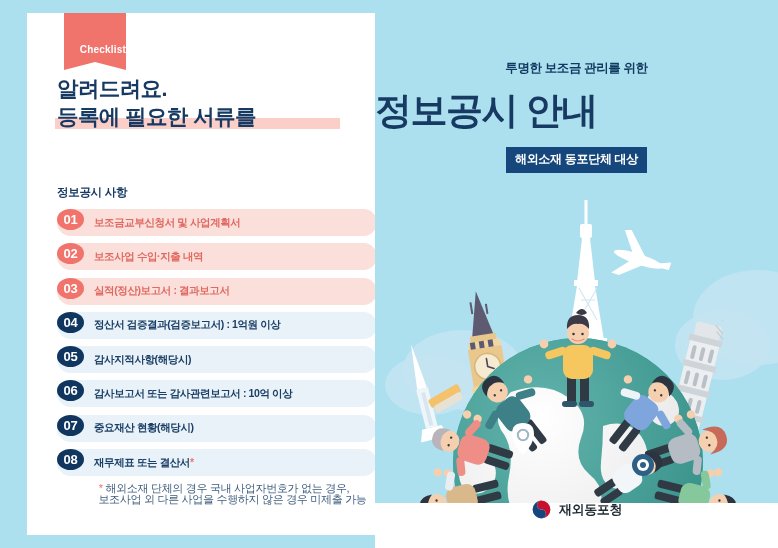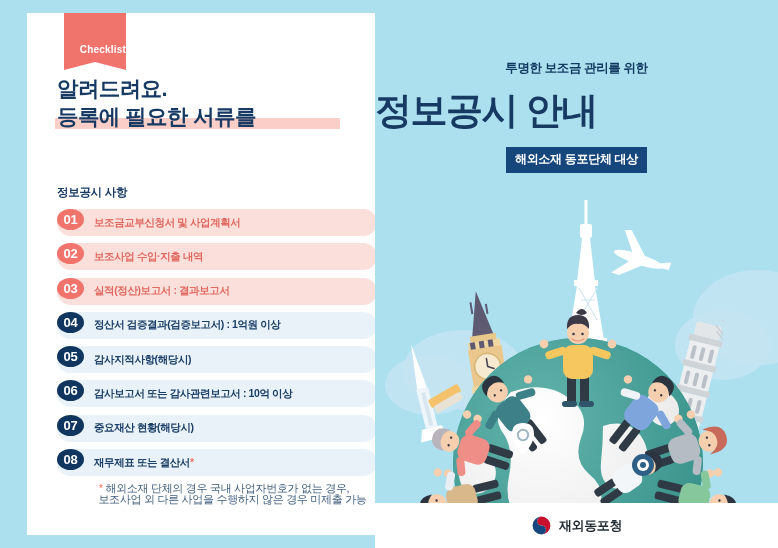--- a/index.html
+++ b/index.html
@@ -123,21 +123,21 @@
   }
   .globe-shade{
     position:absolute;inset:0;border-radius:50%;
     background:radial-gradient(circle at 35% 32%,rgba(255,255,255,.18),rgba(0,0,0,.10) 78%);
   }
 
   .white-strip{
     position:absolute;left:0;bottom:0;width:403px;height:45px;background:#ffffff;
   }
   .logo-wrap{
-    position:absolute;left:0;right:0;bottom:12px;
+    position:absolute;left:0;right:0;bottom:28px;
     display:flex;align-items:center;justify-content:center;gap:7px;
   }
   .logo-mark{width:21px;height:21px;}
   .logo-text{font-size:13px;font-weight:bold;color:#1f2a33;letter-spacing:-.4px;}
 </style>
 </head>
 <body>
 
 <div class="poster">
 

